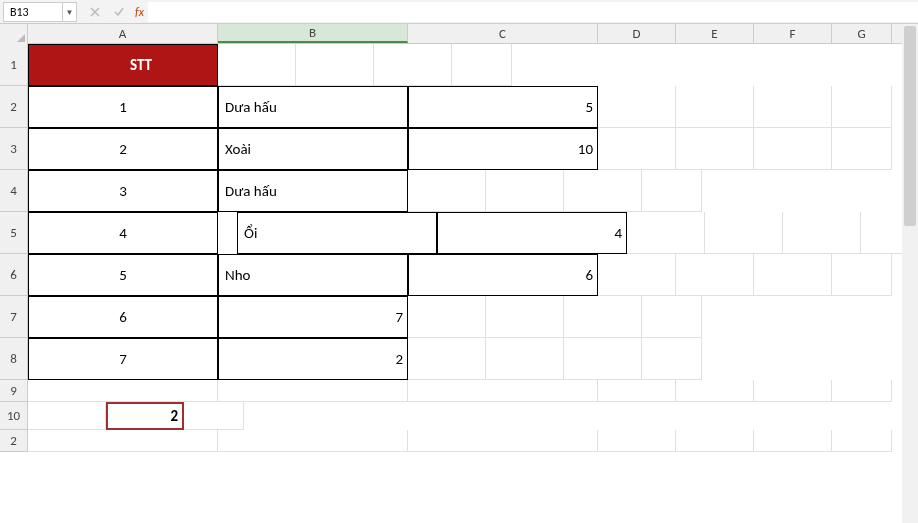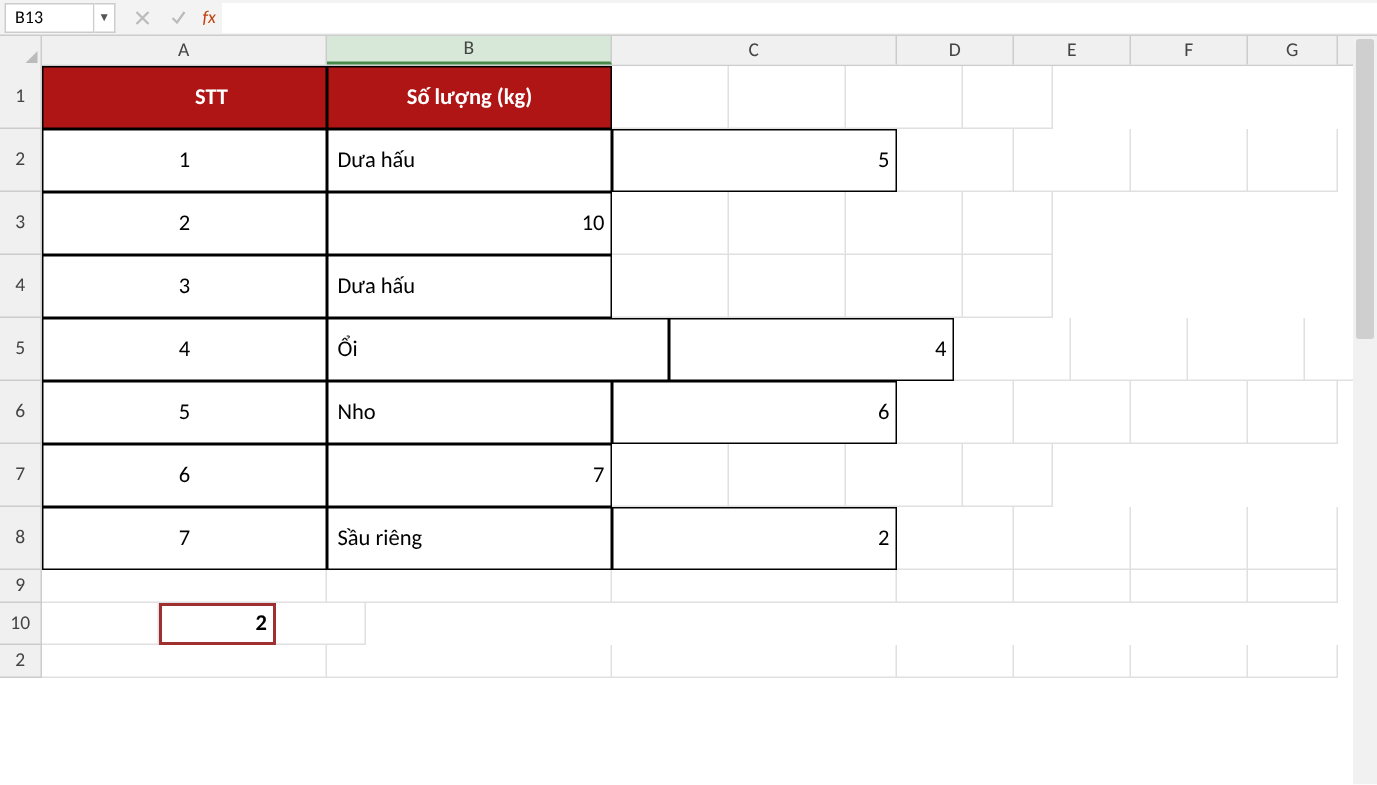--- a/index.html
+++ b/index.html
@@ -217,54 +217,54 @@
       <div class="row-h" style="height: 42px;">6</div>
       <div class="row-h" style="height: 42px;">7</div>
       <div class="row-h" style="height: 42px;">8</div>
       <div class="row-h" style="height: 22px;">9</div>
       <div class="row-h" style="height: 28px;">10</div>
       <div class="row-h" style="height: 22px;">2</div>
     </div>
   <div class="cells" id="cells">
       <div class="row">
         <div class="cell thdr" style="width: 190px; height: 42px; padding-left: 40px;">STT</div>
-        <div class="cell thdr" style="width: 190px; height: 42px;">Số lượng (kg)</div>
         <div class="cell " style="width: 78px; height: 42px;"></div>
         <div class="cell " style="width: 78px; height: 42px;"></div>
         <div class="cell " style="width: 78px; height: 42px;"></div>
         <div class="cell " style="width: 60px; height: 42px;"></div>
       </div>
       <div class="row">
         <div class="cell tdb tc" style="width: 190px; height: 42px;">1</div>
         <div class="cell tdb tl" style="width: 190px; height: 42px;">Dưa hấu</div>
         <div class="cell tdb tr" style="width: 190px; height: 42px;">5</div>
         <div class="cell " style="width: 78px; height: 42px;"></div>
         <div class="cell " style="width: 78px; height: 42px;"></div>
         <div class="cell " style="width: 78px; height: 42px;"></div>
         <div class="cell " style="width: 60px; height: 42px;"></div>
       </div>
       <div class="row">
         <div class="cell tdb tc" style="width: 190px; height: 42px;">2</div>
+        <div class="cell tdb tl" style="width: 190px; height: 42px;">Xoài</div>
         <div class="cell tdb tr" style="width: 190px; height: 42px;">10</div>
         <div class="cell " style="width: 78px; height: 42px;"></div>
         <div class="cell " style="width: 78px; height: 42px;"></div>
         <div class="cell " style="width: 78px; height: 42px;"></div>
         <div class="cell " style="width: 60px; height: 42px;"></div>
       </div>
       <div class="row">
         <div class="cell tdb tc" style="width: 190px; height: 42px;">3</div>
         <div class="cell tdb tl" style="width: 190px; height: 42px;">Dưa hấu</div>
         <div class="cell " style="width: 78px; height: 42px;"></div>
         <div class="cell " style="width: 78px; height: 42px;"></div>
         <div class="cell " style="width: 78px; height: 42px;"></div>
         <div class="cell " style="width: 60px; height: 42px;"></div>
       </div>
       <div class="row">
         <div class="cell tdb tc" style="width: 190px; height: 42px;">4</div>
-        <div class="cell tdb tl" style="width: 228px; height: 42px;">Ổi</div>
+        <div class="cell tdb tl" style="width: 200px; height: 42px; margin-left: 19px;">Ổi</div>
         <div class="cell tdb tr" style="width: 190px; height: 42px;">4</div>
         <div class="cell " style="width: 78px; height: 42px;"></div>
         <div class="cell " style="width: 78px; height: 42px;"></div>
         <div class="cell " style="width: 78px; height: 42px;"></div>
         <div class="cell " style="width: 60px; height: 42px;"></div>
       </div>
       <div class="row">
         <div class="cell tdb tc" style="width: 190px; height: 42px;">5</div>
         <div class="cell tdb tl" style="width: 190px; height: 42px; text-align: center;">Nho</div>
         <div class="cell tdb tr" style="width: 190px; height: 42px;">6</div>
@@ -276,21 +276,20 @@
       <div class="row">
         <div class="cell tdb tc" style="width: 190px; height: 42px;">6</div>
         <div class="cell tdb tr" style="width: 190px; height: 42px;">7</div>
         <div class="cell " style="width: 78px; height: 42px;"></div>
         <div class="cell " style="width: 78px; height: 42px;"></div>
         <div class="cell " style="width: 78px; height: 42px;"></div>
         <div class="cell " style="width: 60px; height: 42px;"></div>
       </div>
       <div class="row">
         <div class="cell tdb tc" style="width: 190px; height: 42px;">7</div>
-        <div class="cell tdb tl" style="width: 190px; height: 42px;">Sầu riêng</div>
         <div class="cell tdb tr" style="width: 190px; height: 42px;">2</div>
         <div class="cell " style="width: 78px; height: 42px;"></div>
         <div class="cell " style="width: 78px; height: 42px;"></div>
         <div class="cell " style="width: 78px; height: 42px;"></div>
         <div class="cell " style="width: 60px; height: 42px;"></div>
       </div>
       <div class="row">
         <div class="cell " style="width: 190px; height: 22px;"></div>
         <div class="cell " style="width: 190px; height: 22px;"></div>
         <div class="cell " style="width: 190px; height: 22px;"></div>

